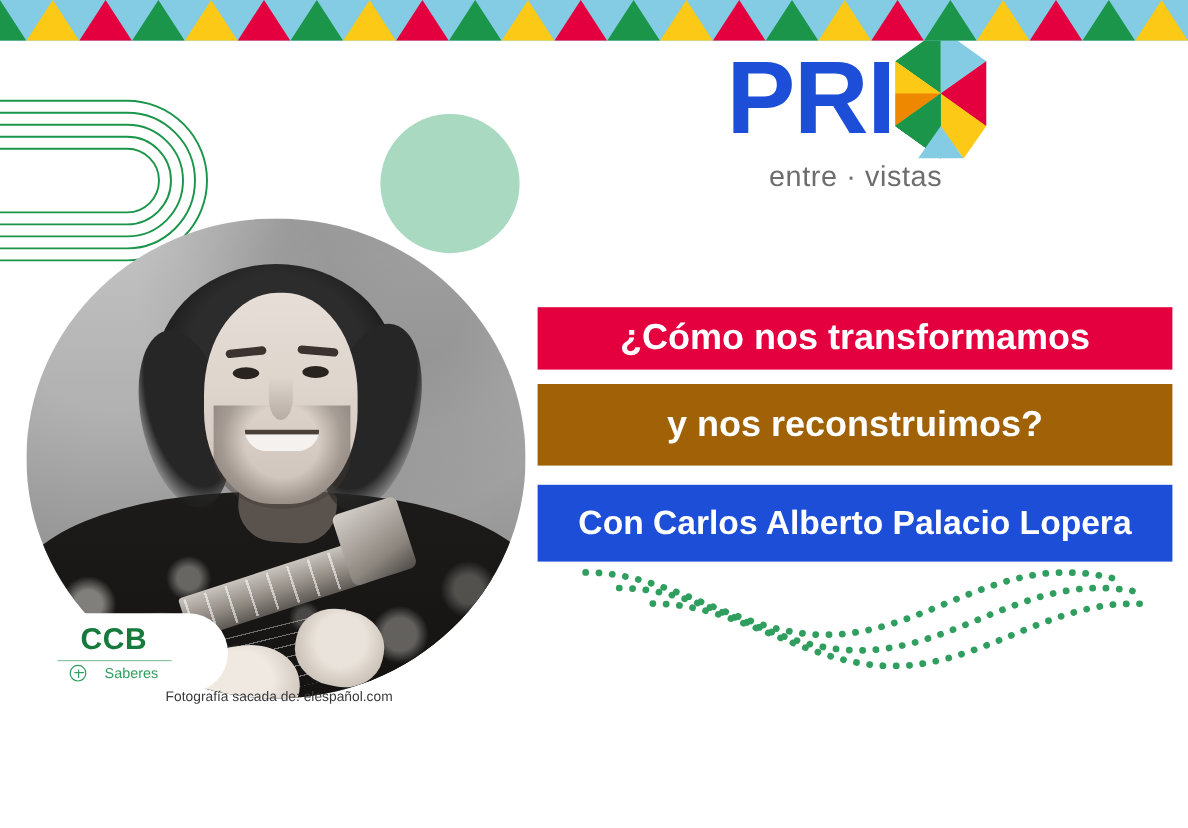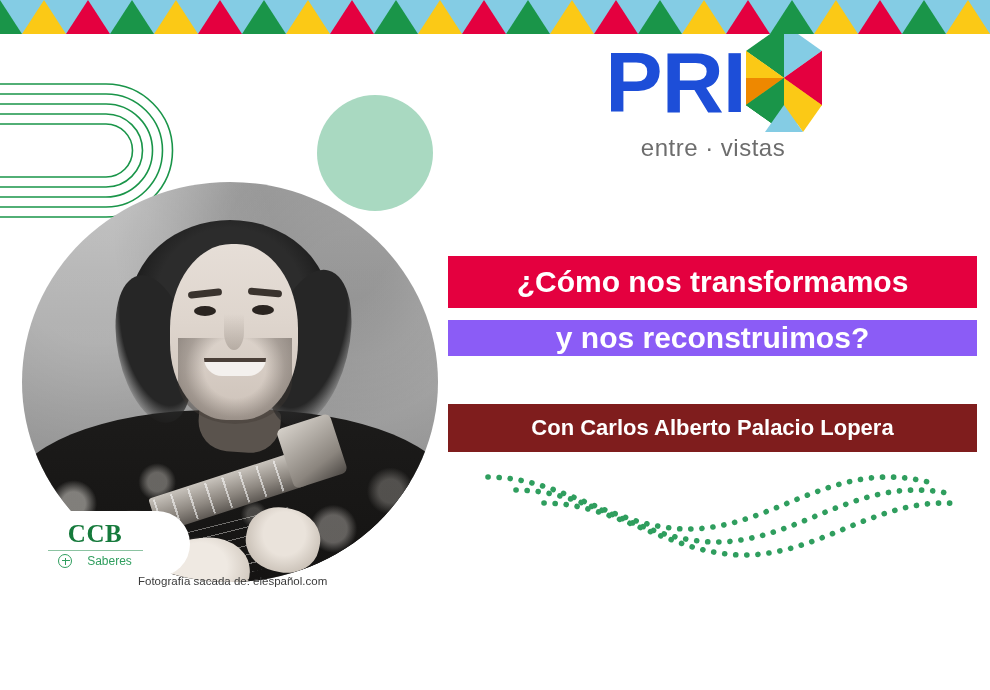--- a/index.html
+++ b/index.html
@@ -188,21 +188,21 @@
     position:absolute; left:-130px; top:511px;
     width:320px; height:66px;
     background:#ffffff;
     border-radius:0 33px 33px 0;
     z-index:4;
     display:flex; flex-direction:column;
     align-items:center; justify-content:center;
     padding-left:130px;
   }
   #ccb-badge .ccb-word {
-    font-family:Liberation Serif, serif;
+    font-family:Liberation Sans, sans-serif;
     font-weight:bold; font-size:25px;
     color:#167a3c; letter-spacing:.5px;
     line-height:1;
   }
   #ccb-badge .ccb-rule {
     width:95px; height:1px; background:#8cc3a2; margin:4px 0 3px;
   }
   #ccb-badge .ccb-sub {
     display:flex; align-items:center; gap:15px;
     font-size:12px; color:#2f9e5e; line-height:1;
@@ -261,22 +261,22 @@
 
   
   .band {
     position:absolute; left:448px; width:529px;
     display:flex; align-items:center; justify-content:center;
     color:#ffffff; font-weight:bold;
     font-family:"Liberation Sans", sans-serif;
     z-index:5;
   }
   #headline-1 { top:256px; height:52px; background:#e4003f; font-size:30px; }
-  #headline-2 { top:320px; height:36px; background:#8b5cf6; font-size:30px; }
-  #speaker-band { top:404px; height:48px; background:#7f1d1d; font-size:22px; }
+  #headline-2 { top:320px; height:68px; background:#a16207; font-size:30px; }
+  #speaker-band { top:404px; height:64px; background:#1d4ed8; font-size:28px; }
 
   
   #dot-waves {
     position:absolute; left:480px; top:468px;
     width:500px; height:200px;
     z-index:2;
   }
 </style>
 </head>
 <body>

